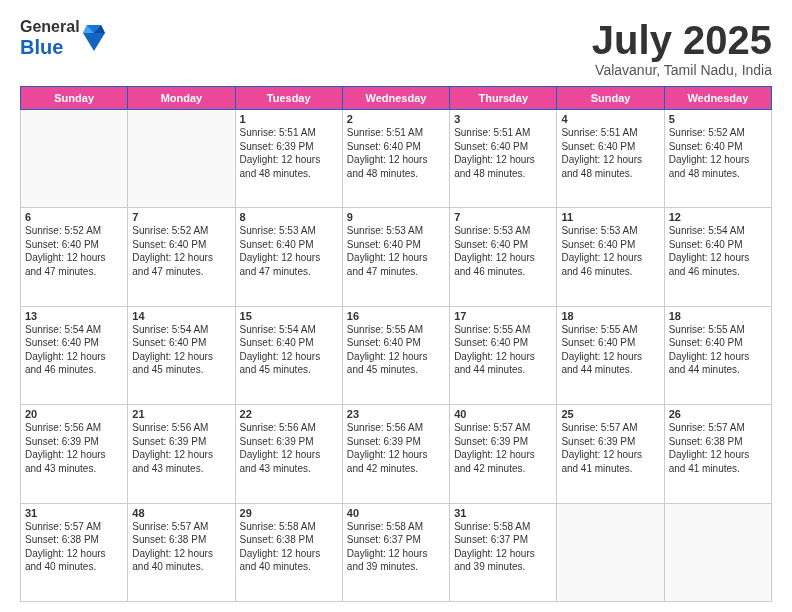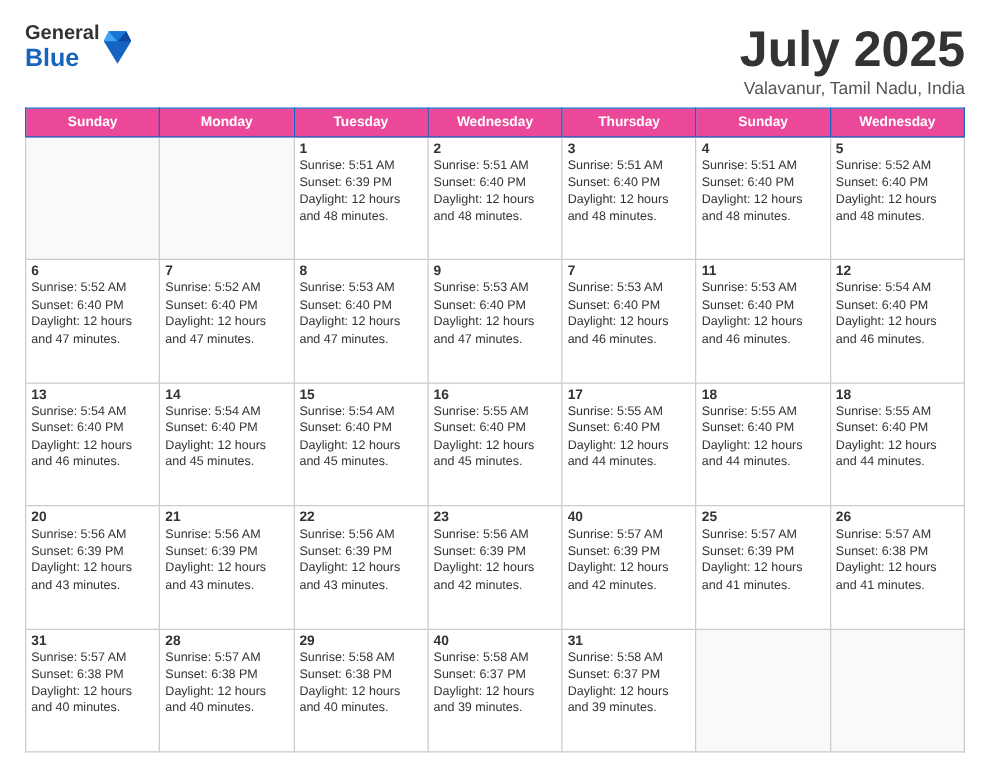--- a/index.html
+++ b/index.html
@@ -245,21 +245,21 @@
             <span class="day-num">26</span>
             <div class="day-info">Sunrise: 5:57 AM<br>Sunset: 6:38 PM<br>Daylight: 12 hours<br>and 41 minutes.</div>
           </td>
         </tr>
         <tr>
           <td>
             <span class="day-num">31</span>
             <div class="day-info">Sunrise: 5:57 AM<br>Sunset: 6:38 PM<br>Daylight: 12 hours<br>and 40 minutes.</div>
           </td>
           <td>
-            <span class="day-num">28</span>
+            <span class="day-num">48</span>
             <div class="day-info">Sunrise: 5:57 AM<br>Sunset: 6:38 PM<br>Daylight: 12 hours<br>and 40 minutes.</div>
           </td>
           <td>
             <span class="day-num">29</span>
             <div class="day-info">Sunrise: 5:58 AM<br>Sunset: 6:38 PM<br>Daylight: 12 hours<br>and 40 minutes.</div>
           </td>
           <td>
             <span class="day-num">40</span>
             <div class="day-info">Sunrise: 5:58 AM<br>Sunset: 6:37 PM<br>Daylight: 12 hours<br>and 39 minutes.</div>
           </td>

